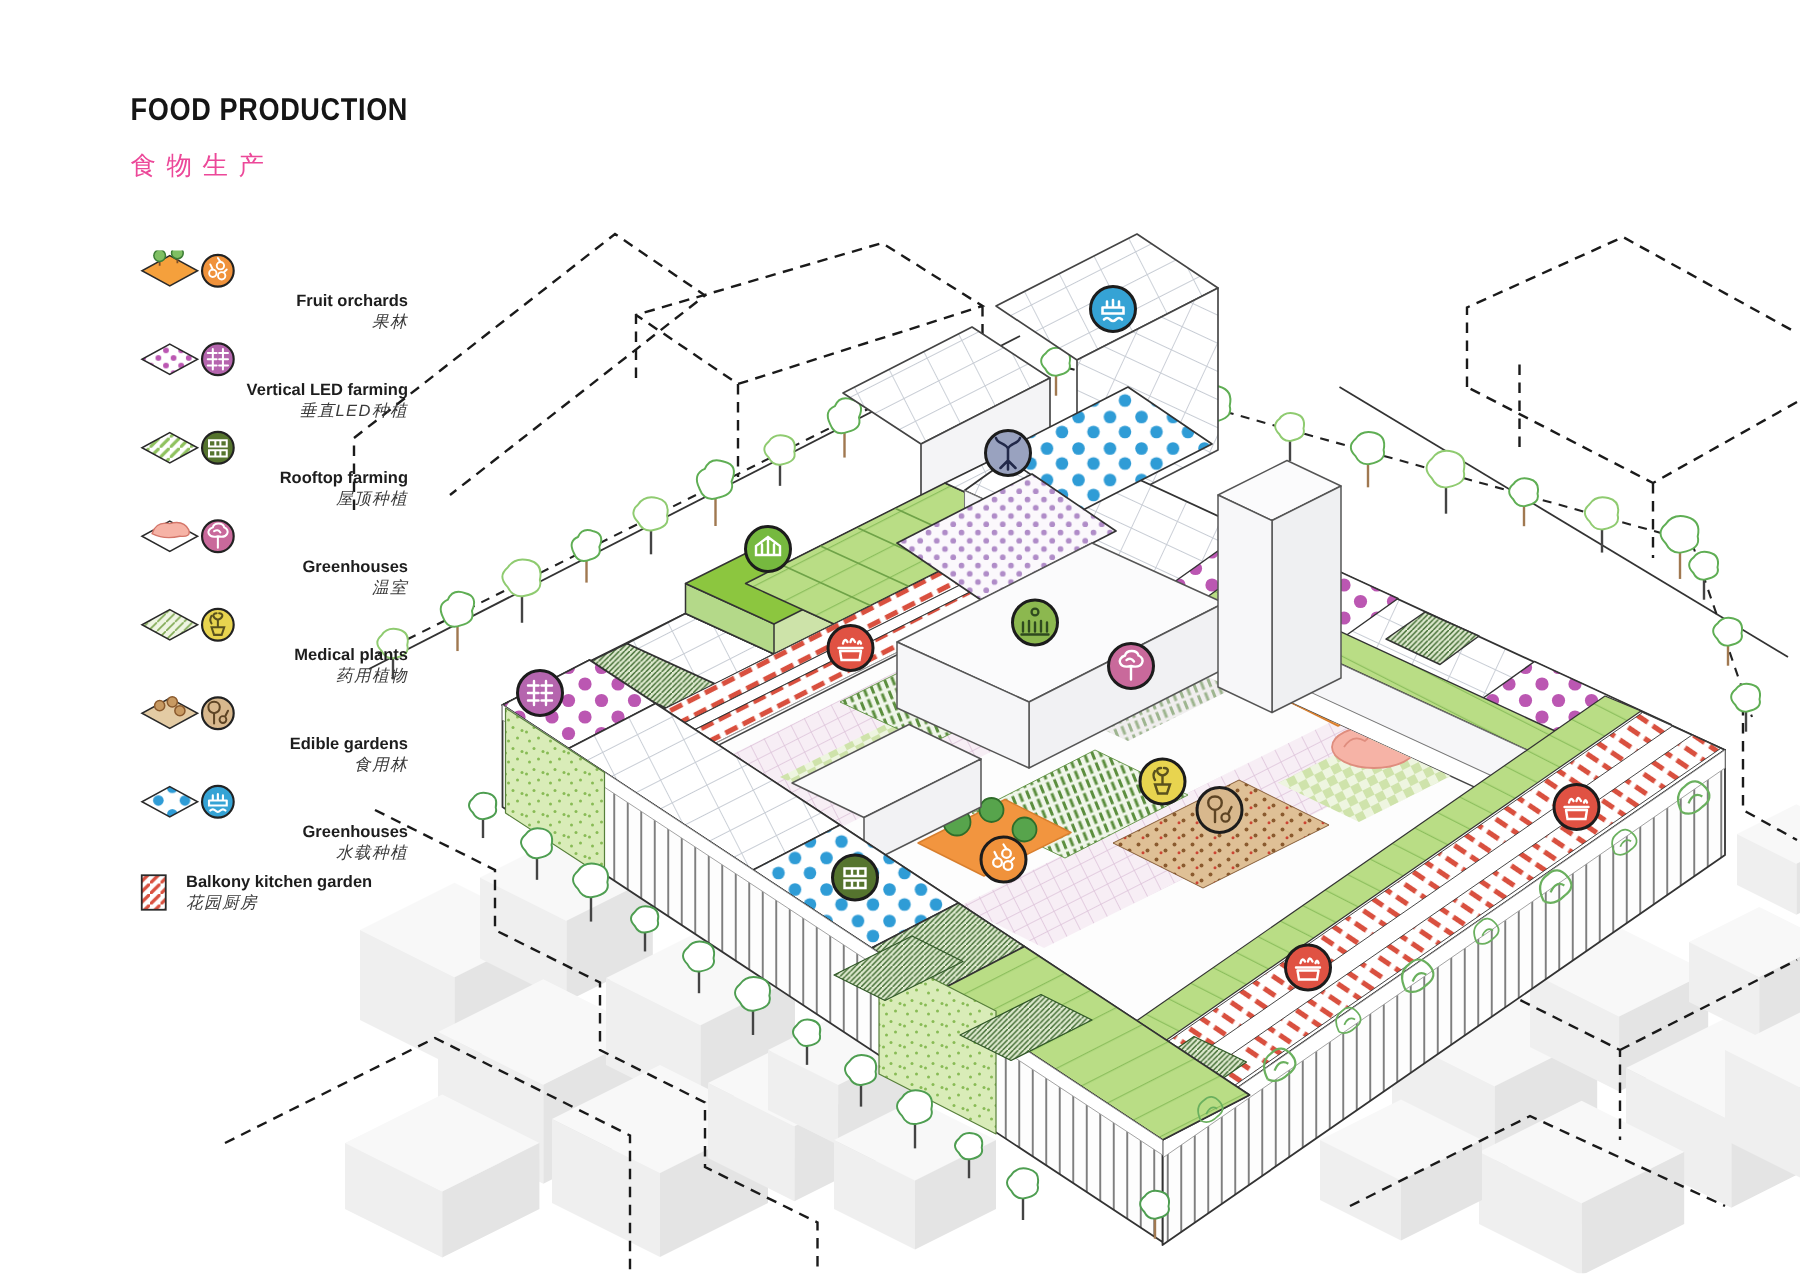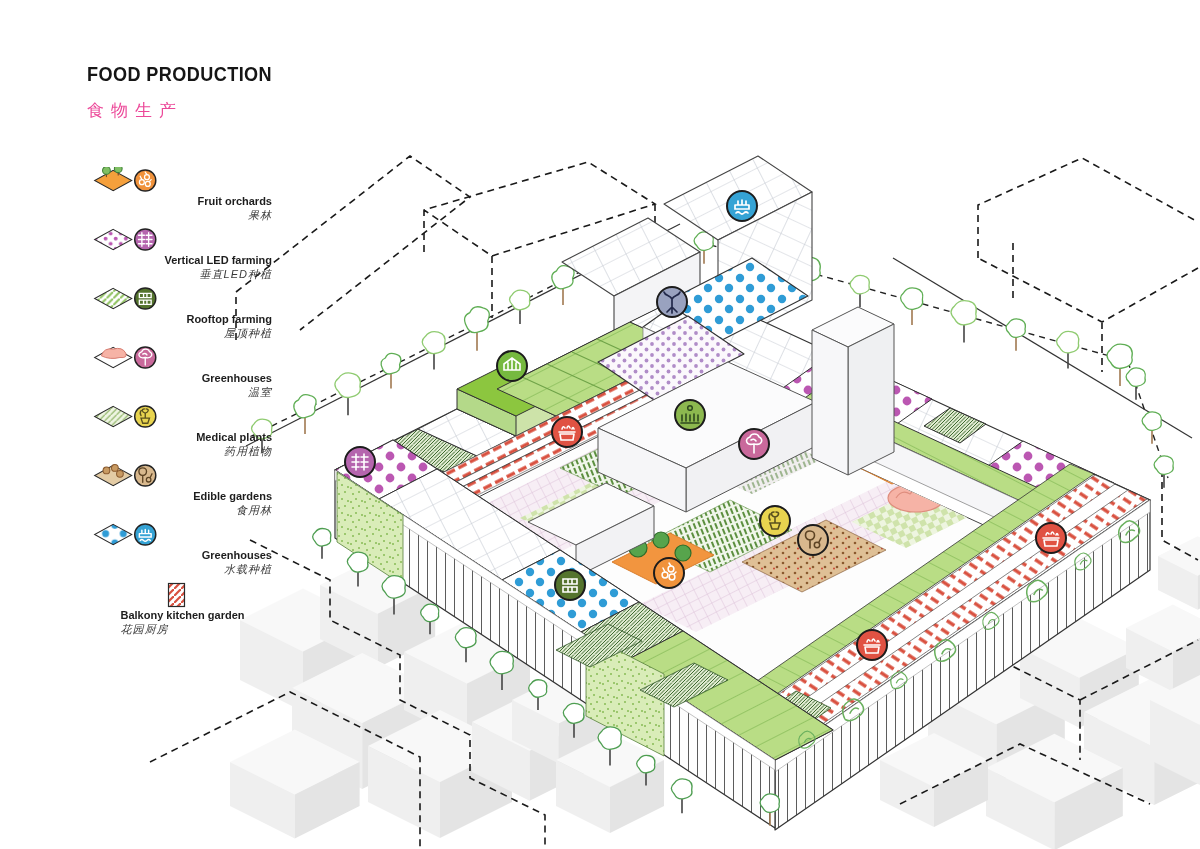--- a/index.html
+++ b/index.html
@@ -7,21 +7,21 @@
   #stage{position:relative;width:1200px;height:849px;background:#fff;}
   #diagram{position:absolute;left:0;top:0;}
   .title{position:absolute;left:87px;top:62px;font-size:21px;font-weight:800;letter-spacing:.5px;
     color:#151515;transform:scaleX(.86);transform-origin:left center;white-space:nowrap;}
   .subtitle{position:absolute;left:87px;top:99px;font-size:17px;font-weight:500;letter-spacing:7px;color:#ec4899;}
   #legend{position:absolute;left:87px;top:167px;width:185px;}
   .legend-item{margin-bottom:4px;text-align:right;}
   .swatch-svg{display:block;width:76px;height:27px;}
   .label-en{font-size:11px;line-height:13px;font-weight:600;color:#1d1d1d;margin-top:1px;}
   .label-zh{font-size:11px;line-height:14px;font-weight:400;color:#3a3a3a;letter-spacing:1px;font-style:italic;}
-  .strip-item{display:flex;align-items:center;margin:6px 0 0 6px;flex-direction:column;}
+  .strip-item{display:flex;align-items:flex-end;margin:6px 0 0 6px;}
   .strip-swatch{width:20px;height:27px;margin-right:11px;flex:0 0 auto;}
   .strip-labels .label-en{margin-top:0;}
 </style>
 </head>
 <body>
 <div id="stage">
 
 <svg id="diagram" width="1200" height="849" viewBox="0 0 1200 849">
   <defs>
 

